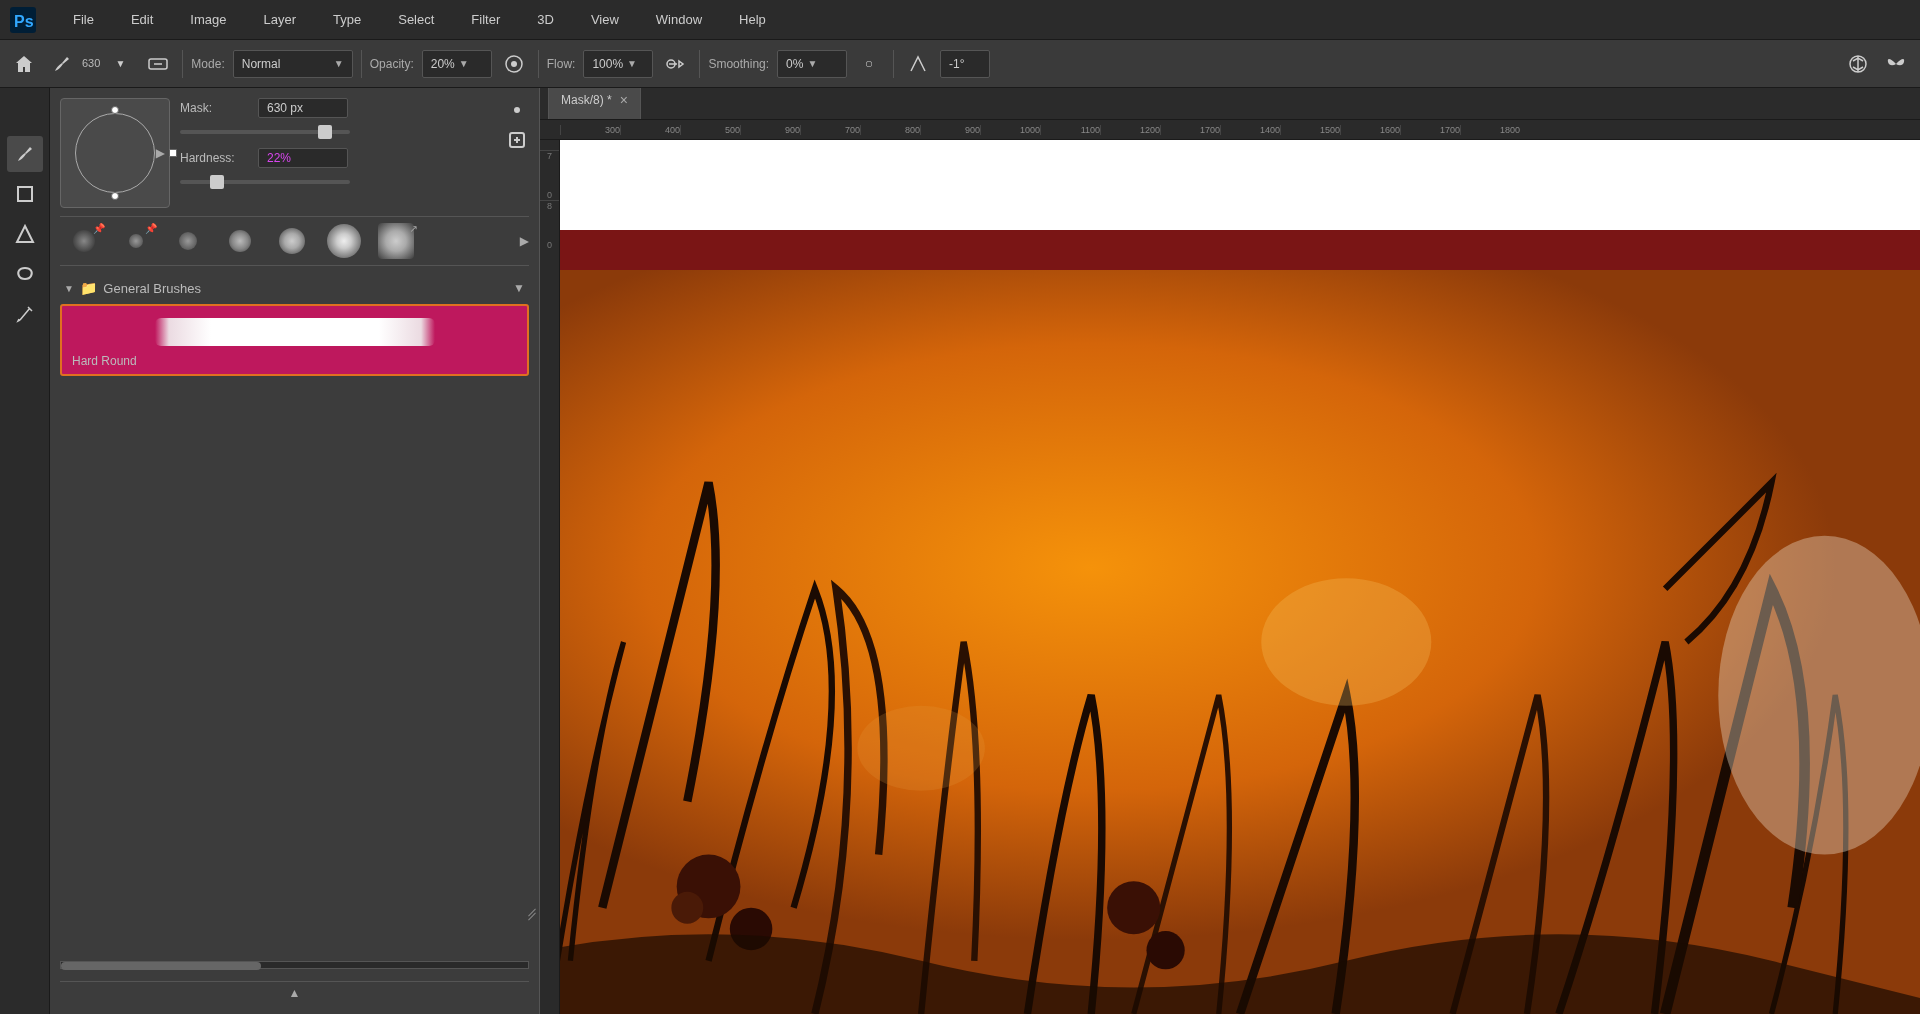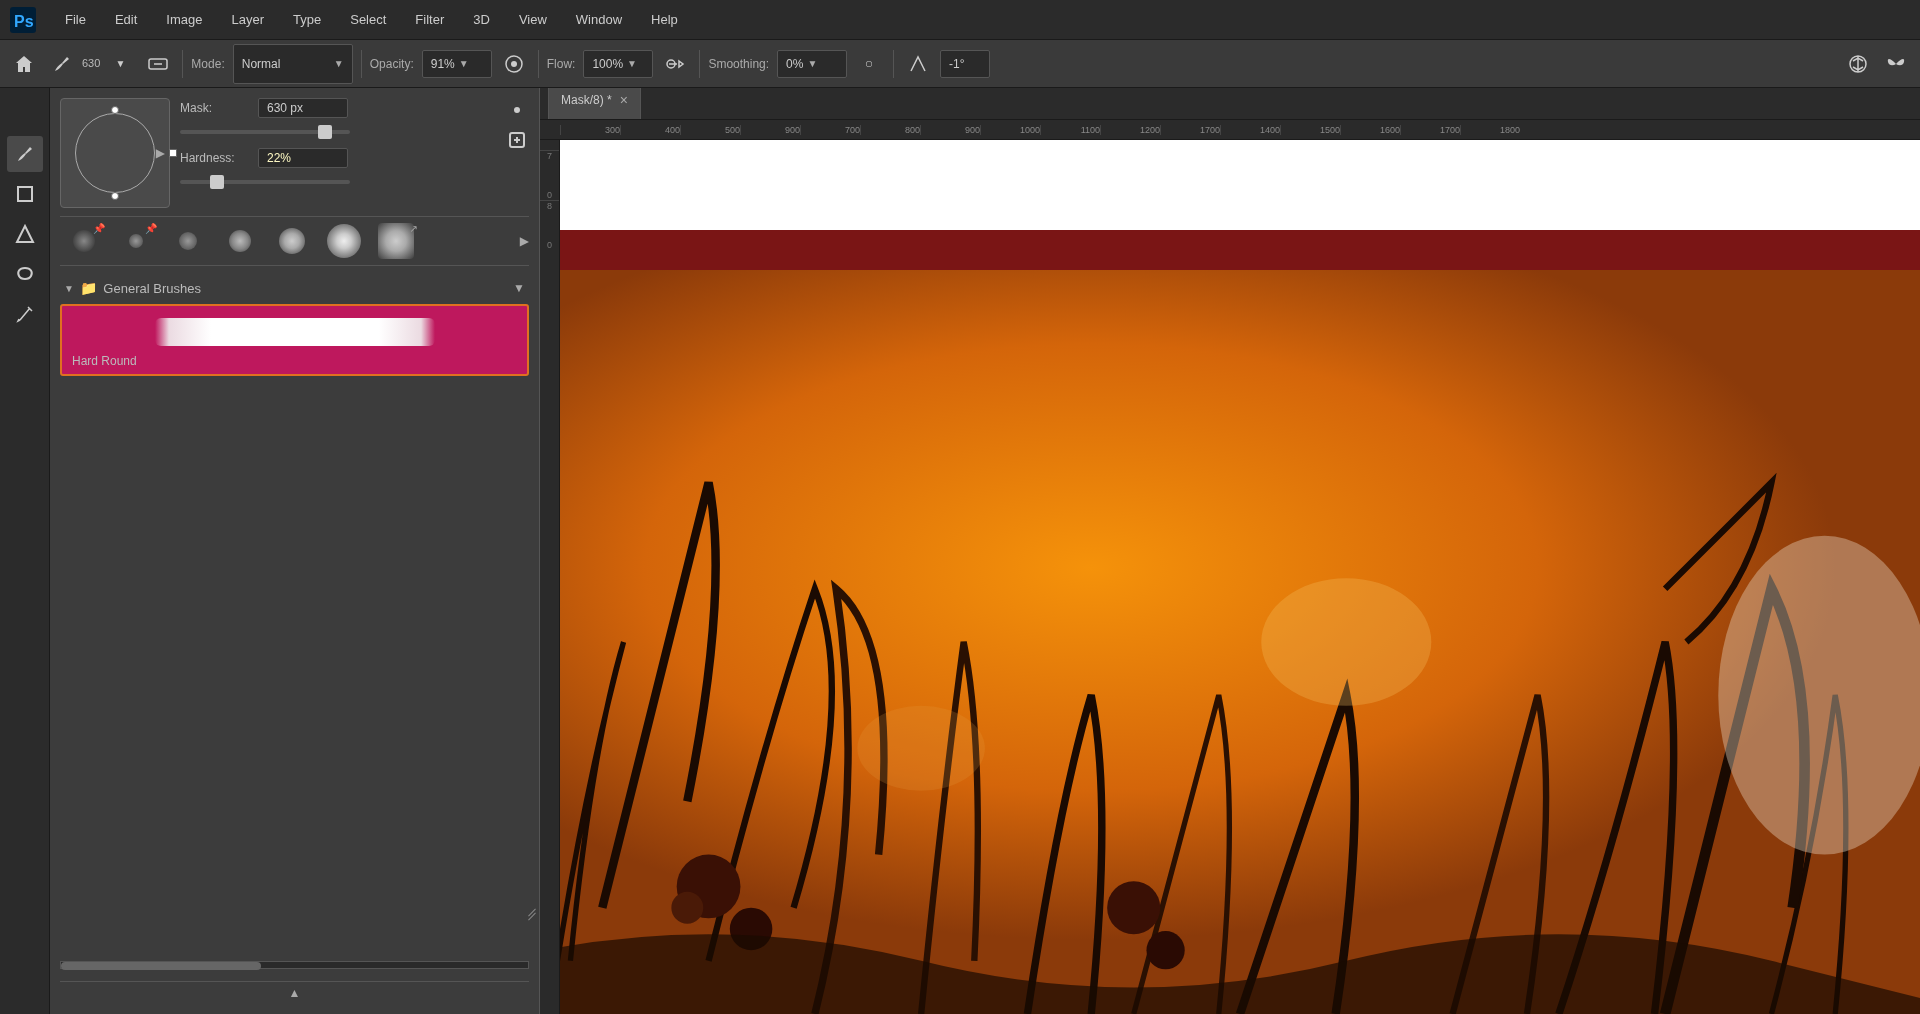--- a/index.html
+++ b/index.html
@@ -15,21 +15,21 @@
     }
 
     
     #menu-bar {
       width: 100%;
       height: 40px;
       background: #2b2b2b;
       display: flex;
       align-items: center;
       padding: 0 8px;
-      gap: 9px;
+      gap: 17px;
       border-bottom: 1px solid #1a1a1a;
     }
     .ps-logo {
       width: 30px;
       height: 30px;
       margin-right: 8px;
       display: flex;
       align-items: center;
       justify-content: center;
     }
@@ -79,21 +79,21 @@
     .toolbar-dropdown {
       background: #2a2a2a;
       border: 1px solid #555;
       color: #ccc;
       padding: 3px 8px;
       border-radius: 2px;
       cursor: pointer;
       display: flex;
       align-items: center;
       gap: 6px;
-      height: 40px;
+      height: 28px;
       font-size: 12px;
       min-width: 120px;
     }
     .toolbar-dropdown .arrow { font-size: 10px; color: #aaa; margin-left: auto; }
     .toolbar-value {
       background: #2a2a2a;
       border: 1px solid #555;
       color: #ccc;
       padding: 3px 8px;
       border-radius: 2px;
@@ -549,21 +549,21 @@
   <span class="toolbar-label">Mode:</span>
   <div class="toolbar-dropdown">
     <span>Normal</span>
     <span class="arrow">▼</span>
   </div>
 
   <div class="toolbar-separator"></div>
 
   <span class="toolbar-label">Opacity:</span>
   <div class="toolbar-value">
-    <span>91%</span>
+    <span>20%</span>
     <span class="arrow">▼</span>
   </div>
 
   <button class="toolbar-btn" style="font-size:14px;">
     <svg width="20" height="20" viewBox="0 0 20 20" fill="#ccc">
         <circle cx="10" cy="10" r="8" fill="none" stroke="#ccc" stroke-width="1.5"></circle>
         <circle cx="10" cy="10" r="3"></circle>
       </svg>
   </button>
 
@@ -676,21 +676,21 @@
           <span class="setting-label">Mask:</span>
           <input class="setting-value" type="text" value="630 px" style="background: rgb(42, 42, 42); border: 1px solid rgb(85, 85, 85); color: rgb(204, 204, 204); padding: 2px 8px; border-radius: 2px; font-size: 12px; width: 90px;">
         </div>
 
         <div class="slider-track">
           <div class="slider-thumb" style="left: 85%;"></div>
         </div>
 
         <div class="setting-row" style="margin-top:6px;">
           <span class="setting-label">Hardness:</span>
-          <input class="setting-value" type="text" value="22%" style="background: rgb(42, 42, 42); border: 1px solid rgb(85, 85, 85); color: #fef9c3; padding: 2px 8px; border-radius: 2px; font-size: 12px; width: 90px;">
+          <input class="setting-value" type="text" value="22%" style="background: rgb(42, 42, 42); border: 1px solid rgb(85, 85, 85); color: #d946ef; padding: 2px 8px; border-radius: 2px; font-size: 12px; width: 90px;">
         </div>
 
         <div class="slider-track">
           <div class="slider-thumb" style="left: 22%;"></div>
         </div>
       </div>
 
       <div class="settings-icons">
         <button class="settings-icon-btn" title="Settings">
           <svg width="16" height="16" viewBox="0 0 16 16" fill="#ccc">

